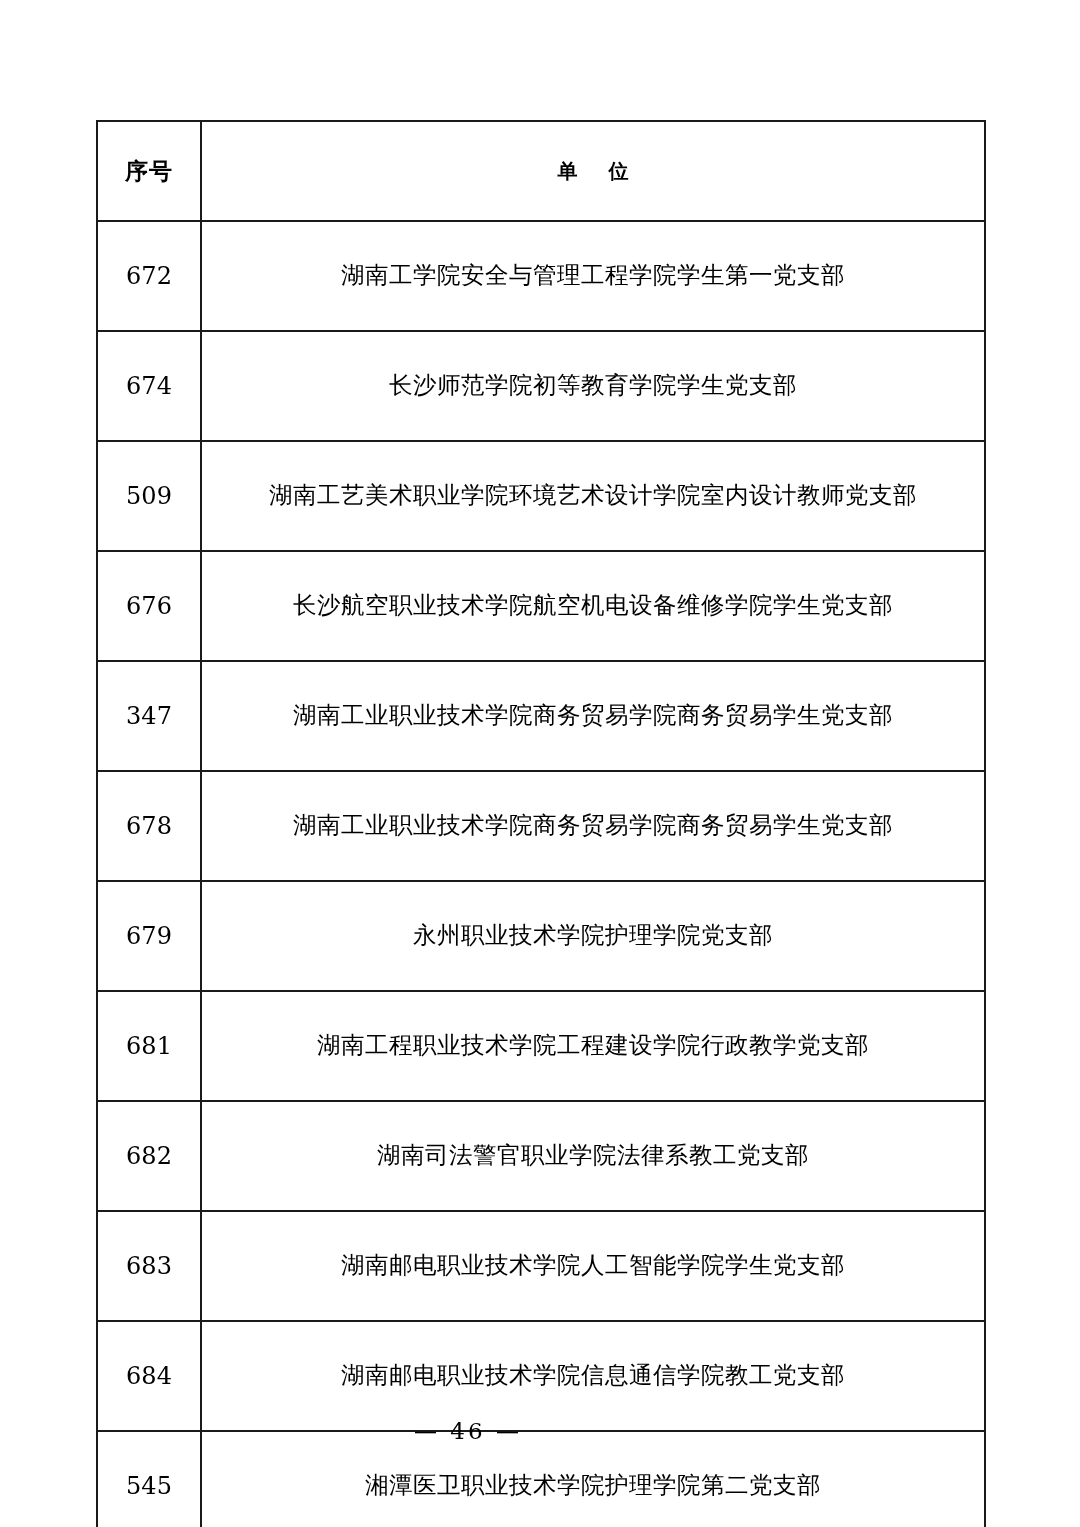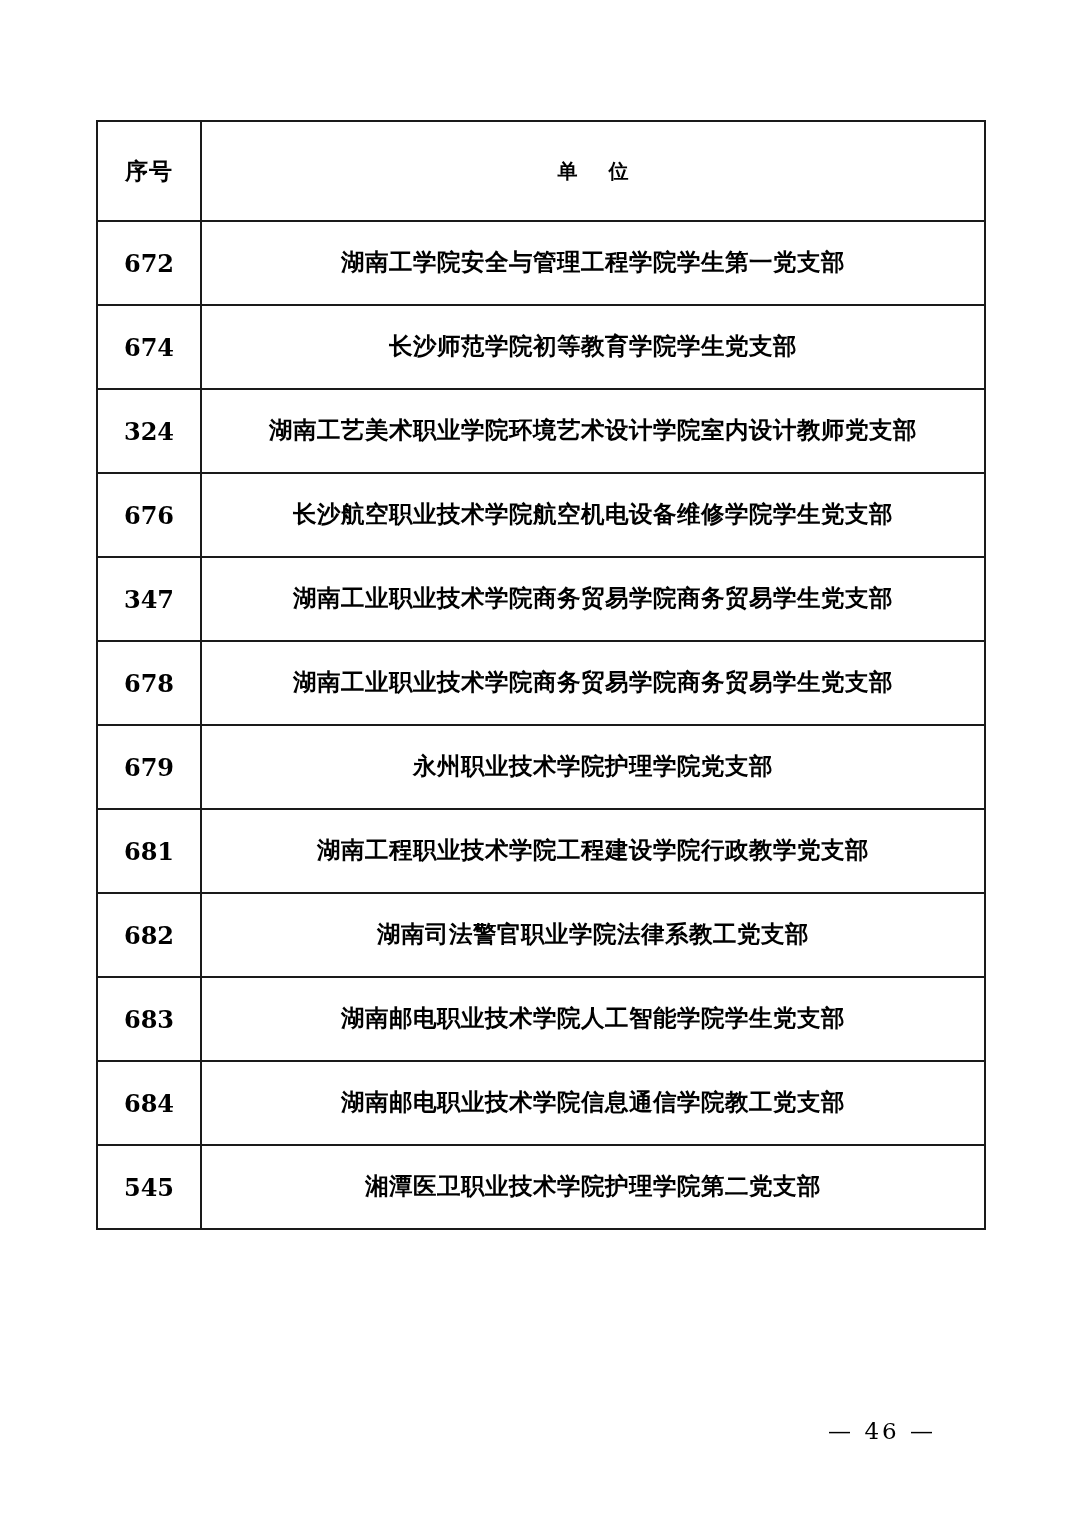--- a/index.html
+++ b/index.html
@@ -29,21 +29,21 @@
   }
   table.doc-table {
     width: 888px;
     border-collapse: collapse;
     table-layout: fixed;
   }
   table.doc-table td, table.doc-table th {
     border: 2px solid #1a1a1a;
     text-align: center;
     vertical-align: middle;
-    font-weight: bold;
+    font-weight: normal;
     padding: 0;
   }
   col.col-no { width: 104px; }
   col.col-unit { width: 784px; }
 
   thead td.head-cell {
     height: 98px;
     font-size: 23px;
     letter-spacing: 1px;
     font-family: "DejaVu Serif", "Liberation Serif", serif;
@@ -59,29 +59,29 @@
     height: 76px;
     font-size: 23px;
   }
   tbody td.no-cell {
     font-size: 24px;
     font-family: "DejaVu Serif", "Liberation Serif", serif;
   }
   tbody td.unit-cell {
     font-size: 23.5px;
     letter-spacing: 0.5px;
-    padding: 3px 14px;
+    padding: 16px 14px;
     line-height: 1.35;
   }
   .page-number {
     position: absolute;
     top: 1418px;
     left: 0;
     width: 936px;
-    text-align: right;
+    text-align: center;
     font-size: 23px;
     letter-spacing: 3px;
     font-family: "DejaVu Serif", "Liberation Serif", serif;
   }
 </style>
 </head>
 <body>
 
 <div class="page">
 
@@ -100,21 +100,21 @@
       <tbody id="table-body">
       <tr>
             <td class="no-cell">672</td>
             <td class="unit-cell">湖南工学院安全与管理工程学院学生第一党支部</td>
           </tr>
           <tr>
             <td class="no-cell">674</td>
             <td class="unit-cell">长沙师范学院初等教育学院学生党支部</td>
           </tr>
           <tr>
-            <td class="no-cell">324</td>
+            <td class="no-cell">509</td>
             <td class="unit-cell">湖南工艺美术职业学院环境艺术设计学院室内设计教师党支部</td>
           </tr>
           <tr>
             <td class="no-cell">676</td>
             <td class="unit-cell">长沙航空职业技术学院航空机电设备维修学院学生党支部</td>
           </tr>
           <tr>
             <td class="no-cell">347</td>
             <td class="unit-cell">湖南工业职业技术学院商务贸易学院商务贸易学生党支部</td>
           </tr>

